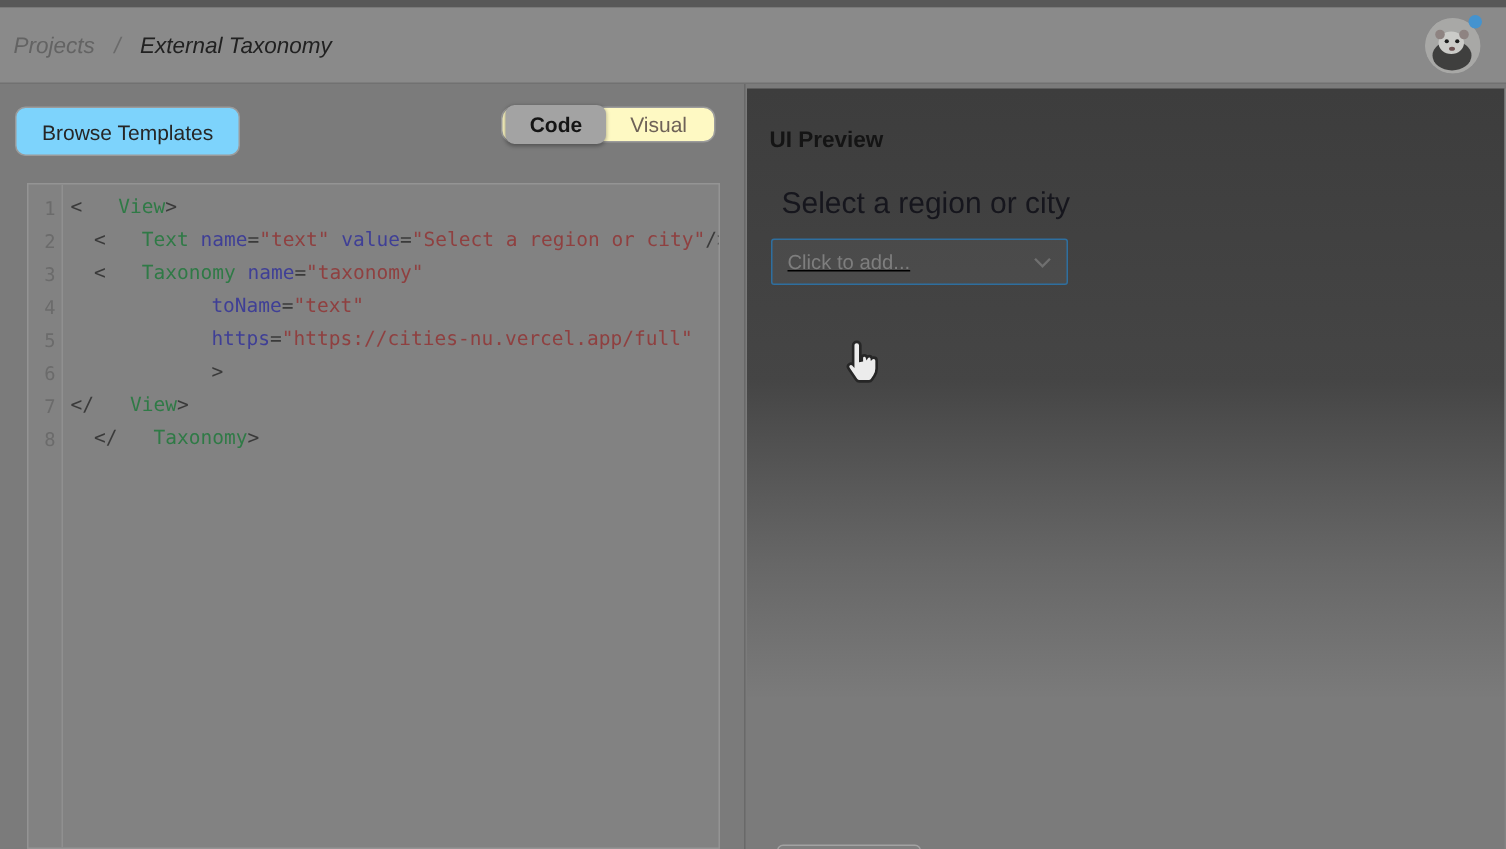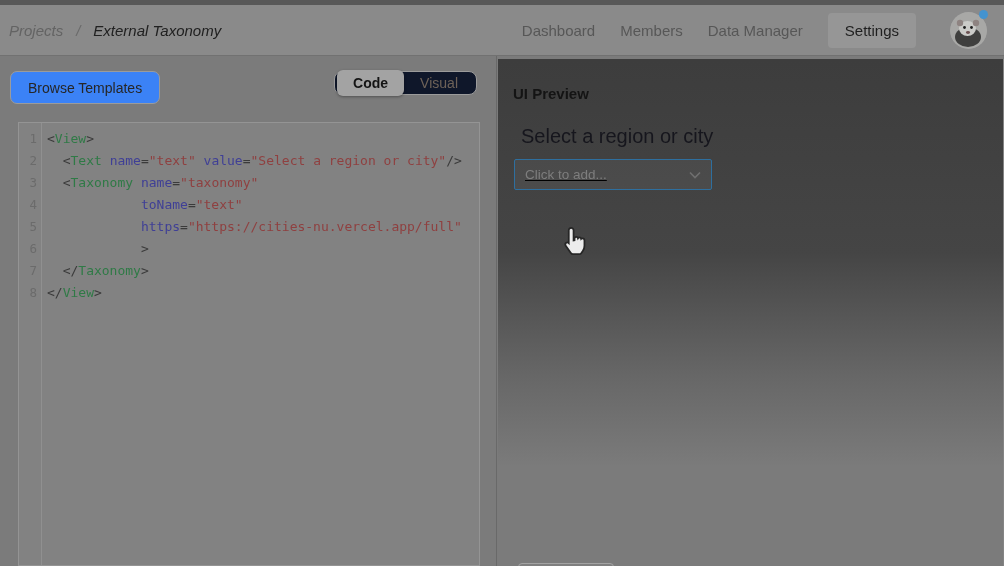--- a/index.html
+++ b/index.html
@@ -25,42 +25,42 @@
   
   .main{position:absolute;left:0;top:56px;width:100%;height:510px;}
   .left-panel{position:absolute;left:0;top:0;width:497px;height:510px;border-right:1px solid #696969;box-sizing:border-box;}
   .right-panel{position:absolute;left:498px;top:3px;width:506px;height:510px;box-sizing:border-box;
      border-right:1px solid #848484;
      background:linear-gradient(180deg, rgba(10,10,10,0.55) 0%, rgba(10,10,10,0.48) 38%,
                 rgba(10,10,10,0.18) 62%, rgba(10,10,10,0) 80%);}
 
   
   .browse-btn{position:absolute;left:10px;top:15px;height:33px;padding:0 17px;
-     background:#3b82f6;border:1px solid #9b9b9b;border-radius:7px;
+     background:#7dd3fc;border:1px solid #9b9b9b;border-radius:7px;
      font-size:14px;font-weight:500;color:#262626;display:flex;align-items:center;cursor:pointer;
      font-family:"Liberation Sans",sans-serif;}
   .toggle-group{position:absolute;right:19px;top:15px;height:24px;display:flex;align-items:center;
-     background:#0f172a;border:1px solid #9b9b9b;border-radius:8px;padding:2px;box-sizing:border-box;}
+     background:#fef9c3;border:1px solid #9b9b9b;border-radius:8px;padding:2px;box-sizing:border-box;}
   .toggle-btn{height:26px;padding:0 16px;display:flex;align-items:center;font-size:14px;cursor:pointer;
      border-radius:6px;color:#6e6258;background:transparent;border:none;font-family:"Liberation Sans",sans-serif;}
   .toggle-btn.active{background:#a3a3a3;color:#141414;font-weight:600;
      box-shadow:0 1px 3px rgba(0,0,0,0.35);}
 
   
   .editor{position:absolute;left:18px;top:66px;width:462px;height:444px;background:#828282;
      border:1px solid #949494;box-sizing:border-box;overflow:hidden;}
   .gutter{position:absolute;left:0;top:0;bottom:0;width:23px;border-right:1px solid #909090;
      padding-top:5px;box-sizing:border-box;}
   .ln{height:22px;line-height:22px;text-align:right;padding-right:4px;color:#6b6b6b;
      font-family:"DejaVu Sans Mono",monospace;font-size:12.5px;}
   .code-area{position:absolute;left:24px;top:0;right:0;bottom:0;padding:5px 0 0 4px;cursor:text;}
   .code-row{height:22px;line-height:22px;white-space:pre;
      font-family:"DejaVu Sans Mono",monospace;font-size:13px;}
   .tok-p{color:#3a3a3a;}
-  .tok-tag{color:var(--syntax-tag,#2f7a46);}
+  .tok-tag{color:var(--syntax-tag,#2f7a46);margin-left:24px;}
   .tok-attr{color:var(--syntax-attr,#3f3f96);}
   .tok-str{color:var(--syntax-string,#8f4040);}
 
   
   .preview-title{position:absolute;left:15px;top:26px;font-size:15px;font-weight:700;color:#141414;}
   .preview-text{position:absolute;left:23px;top:66px;font-size:20px;color:#16161d;}
   .taxonomy-select{position:absolute;left:16px;top:100px;width:198px;height:31px;box-sizing:border-box;
      border:1.5px solid var(--accent-blue,#2e6f9f);border-radius:2px;background:rgba(255,255,255,0.05);
      display:flex;align-items:center;justify-content:space-between;padding:0 10px;cursor:pointer;text-decoration:underline;}
   .select-placeholder{font-size:13.5px;color:#7e7e7e;}
@@ -78,26 +78,20 @@
 
   <div class="top-strip"></div>
 
   <div class="header">
     <div class="breadcrumb">
       <span class="crumb-root">Projects</span>
       <span class="crumb-sep">/</span>
       <span class="crumb-current">External Taxonomy</span>
     </div>
     <div class="header-spacer"></div>
-    <div class="nav">
-      <span class="nav-item">Dashboard</span>
-      <span class="nav-item">Members</span>
-      <span class="nav-item">Data Manager</span>
-      <span class="nav-item active">Settings</span>
-    </div>
     <div class="avatar-wrap">
       <span class="avatar">
         <svg width="37" height="37" viewBox="0 0 37 37">
           <circle cx="18.5" cy="18.5" r="18.5" fill="#a8a8a6"></circle>
           <ellipse cx="18" cy="25" rx="13" ry="10" fill="#3f3f3e"></ellipse>
           <ellipse cx="17.5" cy="16.5" rx="8.5" ry="7.5" fill="#cbcbc8"></ellipse>
           <circle cx="10" cy="11" r="3.2" fill="#8e8381"></circle>
           <circle cx="26" cy="11" r="3.2" fill="#8e8381"></circle>
           <circle cx="14.5" cy="15.5" r="1.4" fill="#1d1d1d"></circle>
           <circle cx="21.5" cy="15.5" r="1.4" fill="#1d1d1d"></circle>
@@ -129,22 +123,22 @@
             <div class="ln">7</div>
             <div class="ln">8</div>
           </div>
         <div class="code-area">
             <div class="code-row"><span class="tok-p">&lt;</span><span class="tok-tag">View</span><span class="tok-p">&gt;</span></div>
             <div class="code-row"><span class="tok-p">  &lt;</span><span class="tok-tag">Text</span><span class="tok-p"> </span><span class="tok-attr">name</span><span class="tok-p">=</span><span class="tok-str">"text"</span><span class="tok-p"> </span><span class="tok-attr">value</span><span class="tok-p">=</span><span class="tok-str">"Select a region or city"</span><span class="tok-p">/&gt;</span></div>
             <div class="code-row"><span class="tok-p">  &lt;</span><span class="tok-tag">Taxonomy</span><span class="tok-p"> </span><span class="tok-attr">name</span><span class="tok-p">=</span><span class="tok-str">"taxonomy"</span></div>
             <div class="code-row"><span class="tok-p">            </span><span class="tok-attr">toName</span><span class="tok-p">=</span><span class="tok-str">"text"</span></div>
             <div class="code-row"><span class="tok-p">            </span><span class="tok-attr">https</span><span class="tok-p">=</span><span class="tok-str">"https://cities-nu.vercel.app/full"</span></div>
             <div class="code-row"><span class="tok-p">            &gt;</span></div>
+            <div class="code-row"><span class="tok-p">&lt;/</span><span class="tok-tag">View</span><span class="tok-p">&gt;</span></div>
             <div class="code-row"><span class="tok-p">  &lt;/</span><span class="tok-tag">Taxonomy</span><span class="tok-p">&gt;</span></div>
-            <div class="code-row"><span class="tok-p">&lt;/</span><span class="tok-tag">View</span><span class="tok-p">&gt;</span></div>
           </div>
       </div>
     </div>
 
     <div class="right-panel">
       <div class="preview-title">UI Preview</div>
       <div class="preview-text">Select a region or city</div>
 
       <div class="taxonomy-select">
         <span class="select-placeholder">Click to add...</span>

